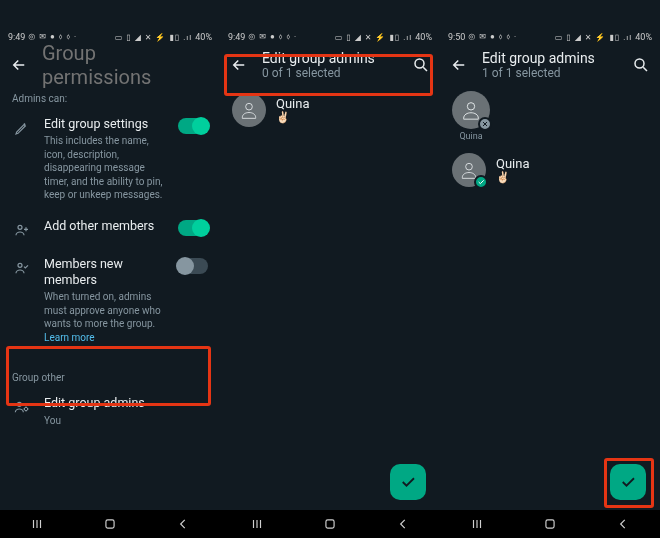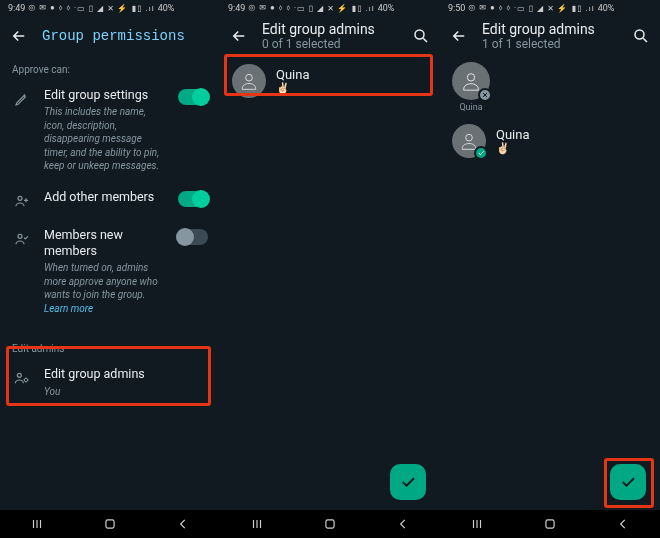--- a/index.html
+++ b/index.html
@@ -15,43 +15,44 @@
     width: 220px;
     height: 538px;
     background: #111a21;
     color: #e9edef;
     position: relative;
     overflow: hidden;
   }
   .status-bar {
     height: 16px;
     display: flex;
-    justify-content: flex-start;
+    justify-content: space-between;
     align-items: center;
     padding: 2px 8px;
     font-size: 9px;
     color: #ccc;
+    margin-top: 29px;
   }
   .status-left, .status-right { display: flex; align-items: center; gap: 3px; }
   .status-icons { letter-spacing: 1px; font-size: 8px; }
   .app-bar {
     height: 40px;
     display: flex;
     align-items: center;
     padding: 0 10px;
     gap: 14px;
   }
   .app-bar .back {
     width: 18px; height: 18px;
     display: flex; align-items: center; justify-content: center;
     cursor: pointer;
   }
   .app-bar .titles { flex: 1; display: flex; flex-direction: column; }
   .app-bar .title { font-size: 14px; color: #e9edef; }
-  .app-bar .title-big { font-size: 14px; color: #7dd3fc; font-family: Liberation Mono, monospace; }
+  .app-bar .title-big { font-size: 20px; color: #737373; }
   .app-bar .subtitle { font-size: 12px; color: #8696a0; }
   .search { width: 18px; height: 18px; cursor: pointer; }
   .section-label {
     font-size: 10px;
     color: #8696a0;
     padding: 8px 12px 4px;
   }
   .row {
     display: flex;
     align-items: flex-start;
@@ -63,21 +64,21 @@
     min-width: 20px;
     height: 20px;
     display: flex;
     align-items: center;
     justify-content: center;
     color: #8696a0;
     margin-top: 2px;
   }
   .row-body { flex: 1; }
   .row-title { font-size: 12.5px; color: #e9edef; line-height: 1.3; }
-  .row-desc { font-size: 10px; color: #8696a0; line-height: 1.35; margin-top: 2px; font-style: italic; }
+  .row-desc { font-size: 10px; color: #8696a0; line-height: 1.35; margin-top: 2px; }
   .learn-more { color: #53bdeb; font-size: 10px; }
   .toggle {
     width: 30px; height: 16px;
     border-radius: 10px;
     position: relative;
     margin-top: 2px;
   }
   .toggle.on { background: #00a884; }
   .toggle.off { background: #3b4a54; }
   .toggle .knob {
@@ -178,21 +179,21 @@
     <div class="back">
       <svg viewBox="0 0 24 24" width="18" height="18">
           <path d="M19 12H5M11 18l-6-6 6-6" stroke-width="2"></path>
         </svg>
     </div>
     <div class="titles">
       <span class="title-big">Group permissions</span>
     </div>
   </div>
 
-  <div class="section-label">Approve can:</div>
+  <div class="section-label">Admins can:</div>
 
   <div class="row">
     <div class="row-icon">
       <svg viewBox="0 0 24 24" width="16" height="16">
           <path d="M3 21l3-1 11-11-2-2L4 18l-1 3zM15 5l2 2" stroke-width="1.8"></path>
         </svg>
     </div>
     <div class="row-body">
       <div class="row-title">Edit group settings</div>
       <div class="row-desc">This includes the name, icon, description, disappearing message timer, and the ability to pin, keep or unkeep messages.</div>
@@ -222,30 +223,30 @@
   <div class="row">
     <div class="row-icon">
       <svg viewBox="0 0 24 24" width="16" height="16">
           <circle cx="9" cy="8" r="3" stroke-width="1.8"></circle>
           <path d="M3 20c0-3 3-5 6-5s6 2 6 5M15 10l2 2 4-4" stroke-width="1.8"></path>
         </svg>
     </div>
     <div class="row-body">
       <div class="row-title">Members new members</div>
       <div class="row-desc">
-        <span>When turned on, admins more approve anyone who wants to join the group.</span>
+        <span>When turned on, admins must approve anyone who wants to more the group.</span>
         <span class="learn-more">Learn more</span>
       </div>
     </div>
     <div class="toggle off">
         <div class="knob"></div>
       </div>
   </div>
 
-  <div class="section-label" style="margin-top:12px">Edit admins</div>
+  <div class="section-label" style="margin-top:12px">Group other</div>
 
   <div class="row">
     <div class="row-icon">
       <svg viewBox="0 0 24 24" width="16" height="16">
           <circle cx="8" cy="8" r="3" stroke-width="1.8"></circle>
           <path d="M2 20c0-3 3-5 6-5s6 2 6 5" stroke-width="1.8"></path>
           <circle cx="18" cy="15" r="2.5" stroke-width="1.5"></circle>
           <path d="M18 11v1M18 18v1M15 15h-1M22 15h-1" stroke-width="1.3"></path>
         </svg>
     </div>

